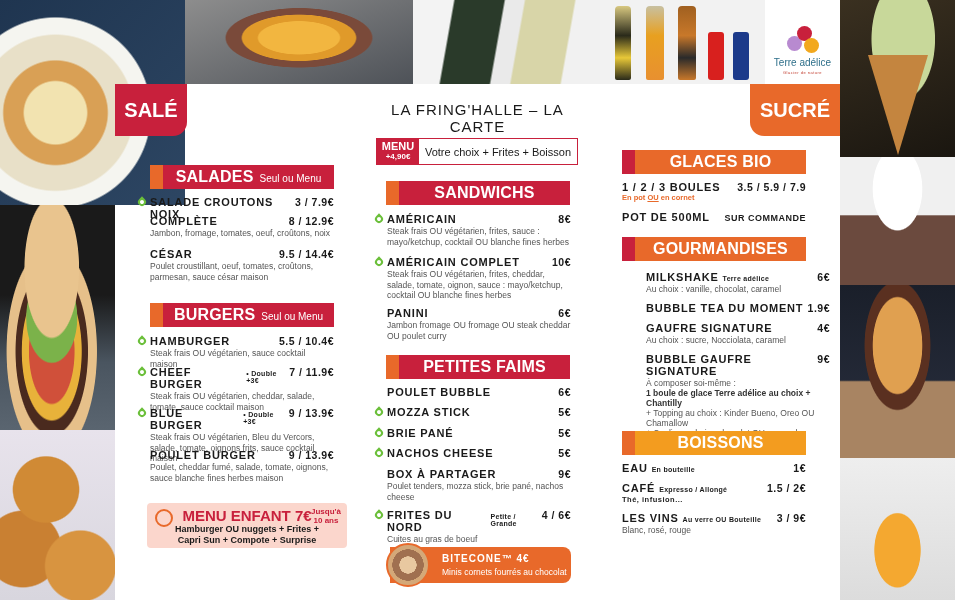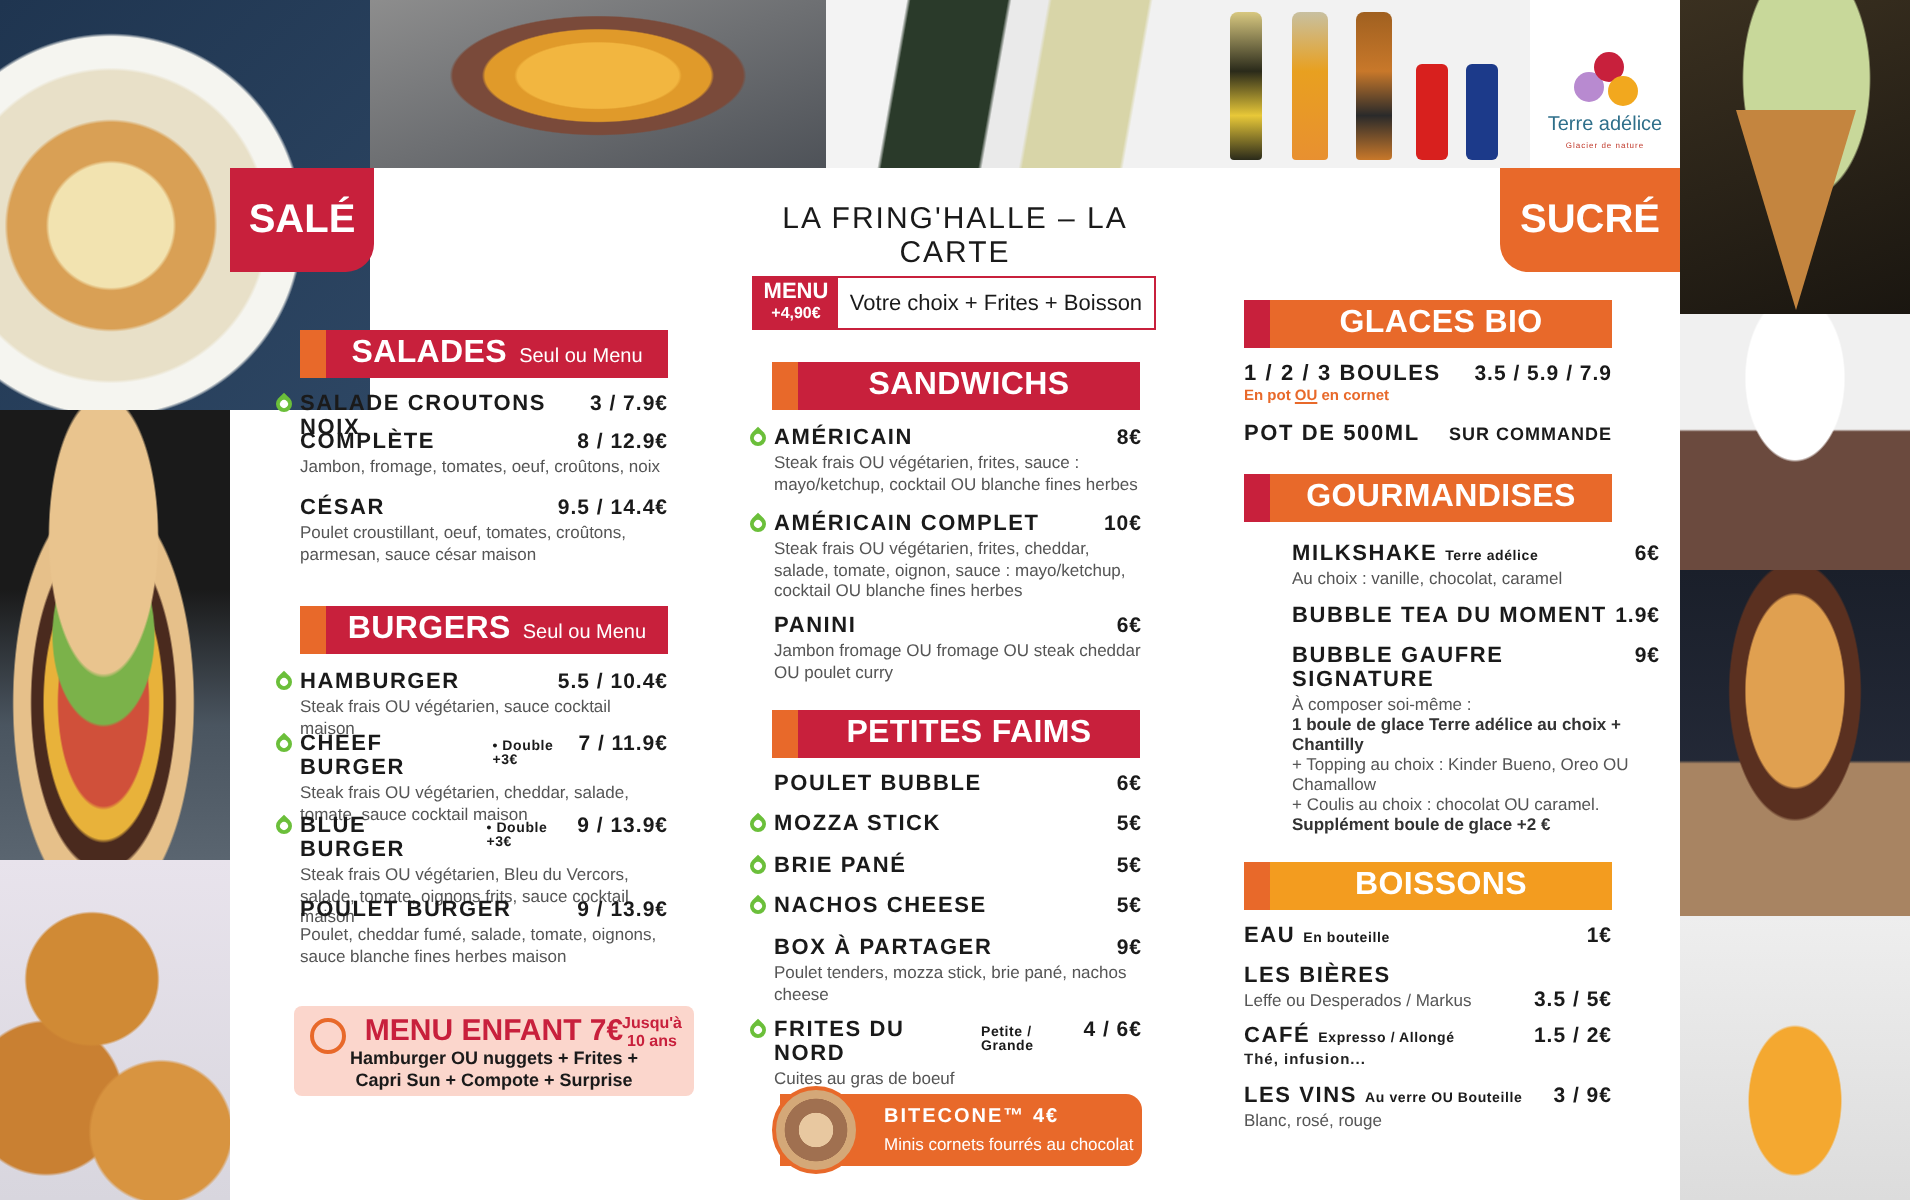--- a/index.html
+++ b/index.html
@@ -375,20 +375,27 @@
         <span class="item-price">6€</span>
       </div>
     <div class="item-desc">Au choix : vanille, chocolat, caramel</div>
   </div>
   <div class="item" style="height:20px;">
     <div class="item-head">
         <span class="item-name">BUBBLE TEA DU MOMENT</span>
         <span class="item-price">1.9€</span>
       </div>
   </div>
+  <div class="item" style="height:31px;">
+    <div class="item-head">
+        <span class="item-name">GAUFRE SIGNATURE</span>
+        <span class="item-price">4€</span>
+      </div>
+    <div class="item-desc">Au choix : sucre, Nocciolata, caramel</div>
+  </div>
   <div class="item">
     <div class="item-head">
         <span class="item-name">BUBBLE GAUFRE SIGNATURE</span>
         <span class="item-price">9€</span>
       </div>
     <div class="item-desc" style="line-height:10px;">
       <div>À composer soi-même :</div>
       <div class="small-strong">1 boule de glace Terre adélice au choix + Chantilly</div>
       <div>+ Topping au choix : Kinder Bueno, Oreo OU Chamallow</div>
       <div>+ Coulis au choix : chocolat OU caramel.</div>
@@ -408,29 +415,20 @@
     <div class="item-head">
         <span class="item-name">
           <span>EAU</span>
           <span class="note">En bouteille</span>
         </span>
         <span class="item-price">1€</span>
       </div>
   </div>
   <div class="item" style="height:30px;">
     <div class="item-head">
-        <span class="item-name">LES BIÈRES</span>
-      </div>
-    <div class="item-head">
-        <span class="item-desc">Leffe ou Desperados / Markus</span>
-        <span class="item-price">3.5 / 5€</span>
-      </div>
-  </div>
-  <div class="item" style="height:30px;">
-    <div class="item-head">
         <span class="item-name">
           <span>CAFÉ</span>
           <span class="note">Expresso / Allongé</span>
         </span>
         <span class="item-price">1.5 / 2€</span>
       </div>
     <div class="item-desc small-strong" style="font-size:7.5px;letter-spacing:0.5px;color:#222;">Thé, infusion...</div>
   </div>
   <div class="item">
     <div class="item-head">

